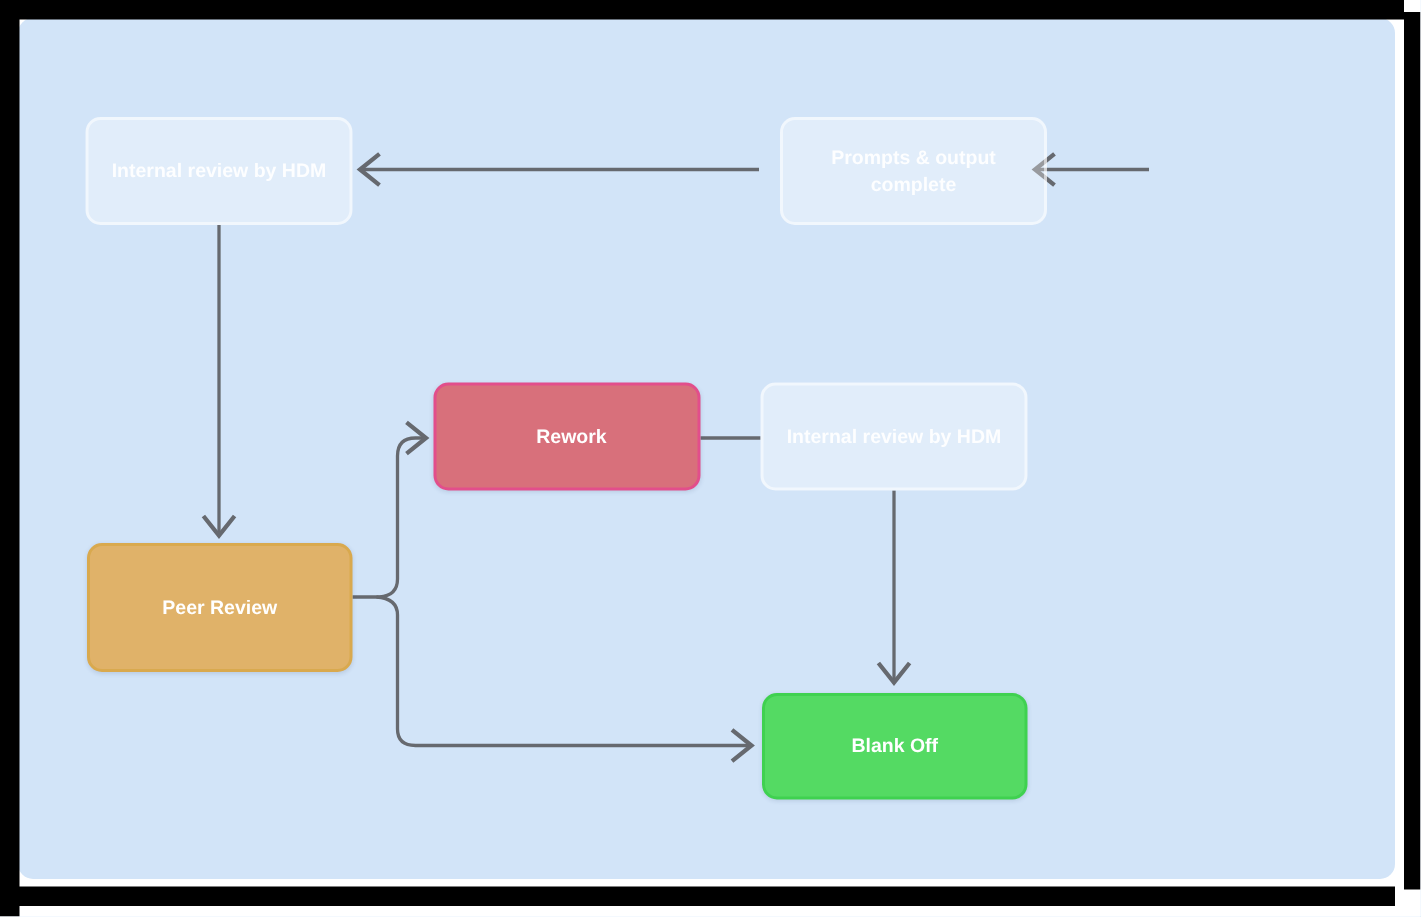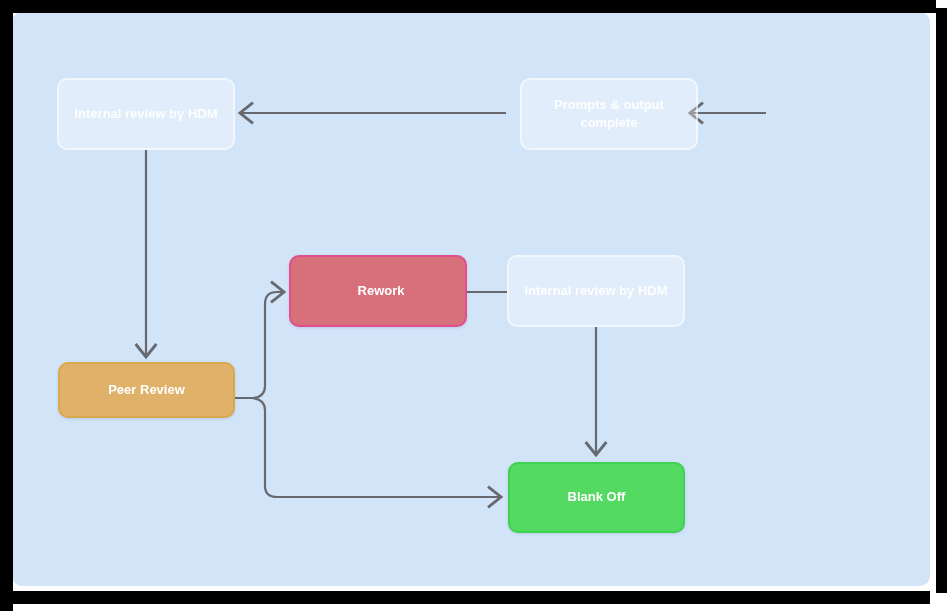--- a/index.html
+++ b/index.html
@@ -69,21 +69,21 @@
   .node.success {
     background: var(--node_success_bg, #54da63);
     border-color: var(--node_success_border, #3fd150);
   }
 
   .n-internal-top   { left: 57px;  top: 78px;  width: 178px; height: 72px; }
   .n-prompts        { left: 520px; top: 78px;  width: 178px; height: 72px; }
   .n-blank-task     { left: 767px; top: 79px;  width: 133px; height: 70px; }
   .n-rework         { left: 289px; top: 255px; width: 178px; height: 72px; }
   .n-internal-mid   { left: 507px; top: 255px; width: 178px; height: 72px; }
-  .n-peer-review    { left: 58px;  top: 362px; width: 177px; height: 56px; }
+  .n-peer-review    { left: 58px;  top: 362px; width: 177px; height: 86px; }
   .n-signed-off     { left: 508px; top: 462px; width: 177px; height: 71px; }
 </style>
 </head>
 <body>
 
 <div class="stage">
 
   <div class="canvas"></div>
 
   <svg class="edges" width="947" height="611" viewBox="0 0 947 611">

